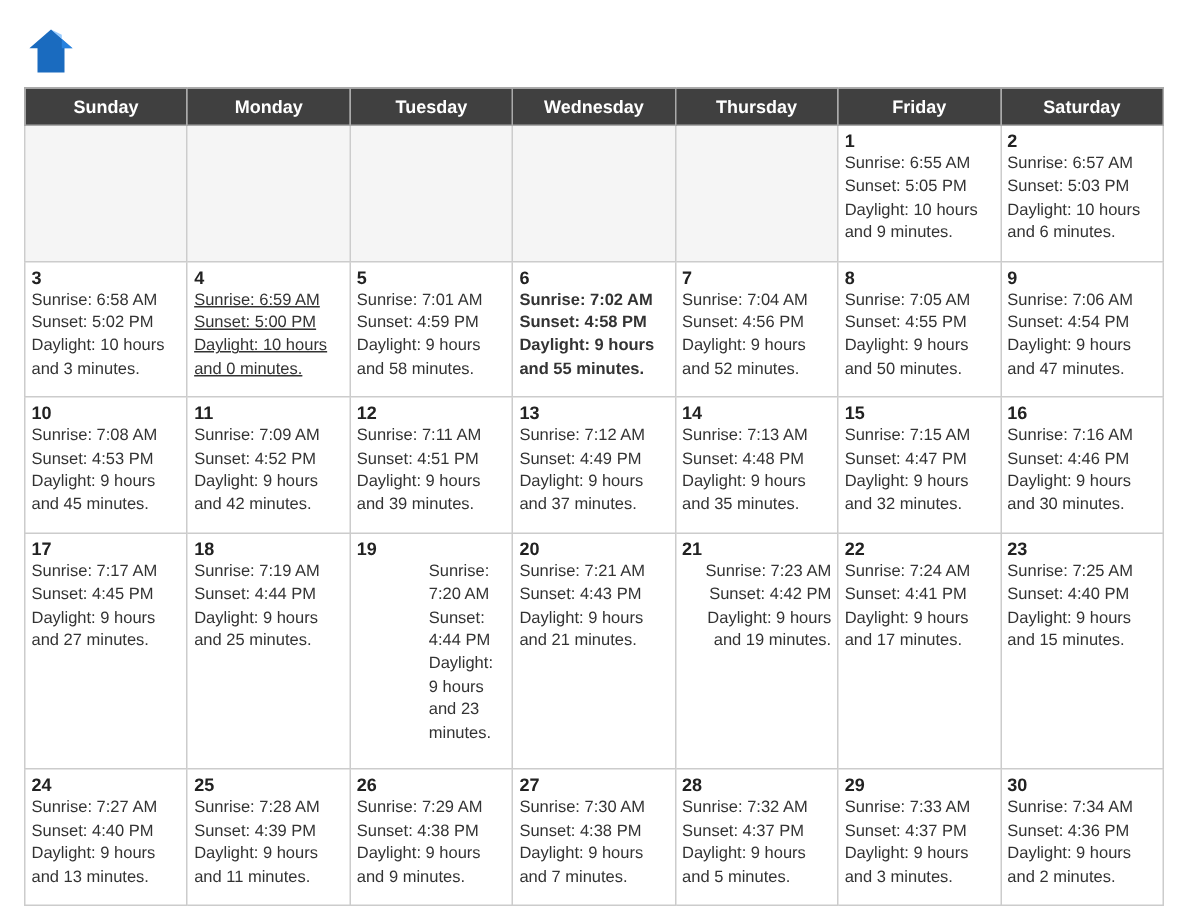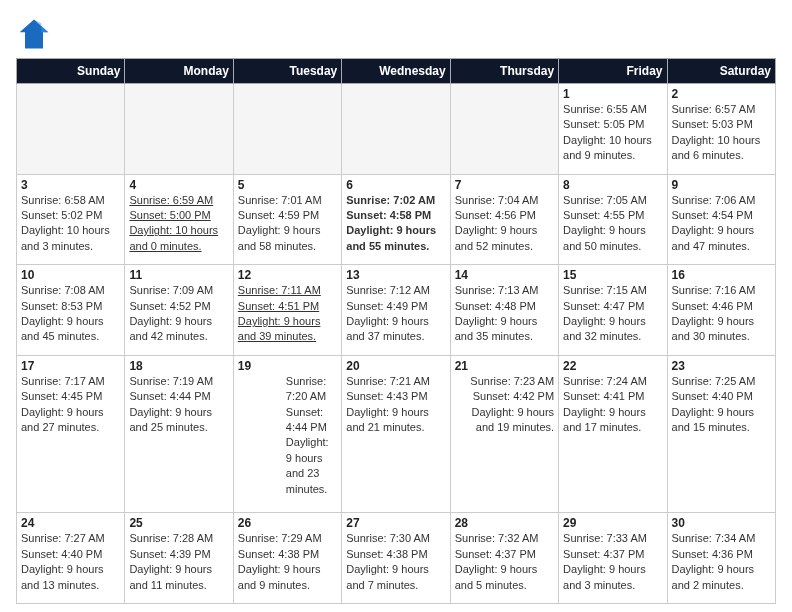--- a/index.html
+++ b/index.html
@@ -55,26 +55,26 @@
       color: #444;
       margin-top: 2px;
     }
     .calendar {
       flex: 1;
       border-collapse: collapse;
       width: 100%;
       table-layout: fixed;
     }
     .calendar th {
-      background: #0f172a;
+      background: #404040;
       color: #fff;
       font-size: 12px;
       font-weight: bold;
       padding: 5px 4px;
-      text-align: right;
+      text-align: center;
       border: 1px solid #aaa;
     }
     .calendar td {
       border: 1px solid #ccc;
       vertical-align: top;
       padding: 3px 4px;
       font-size: 9.5px;
       color: #333;
       width: 14.28%;
       background: #fff;
@@ -192,32 +192,32 @@
             <span class="day-number">9</span>
             <div class="day-info" style="white-space: pre-line;">Sunrise: 7:06 AM
 Sunset: 4:54 PM
 Daylight: 9 hours and 47 minutes.</div>
           </td>
         </tr>
         <tr>
           <td>
             <span class="day-number">10</span>
             <div class="day-info" style="white-space: pre-line;">Sunrise: 7:08 AM
-Sunset: 8:53 PM
+Sunset: 4:53 PM
 Daylight: 9 hours and 45 minutes.</div>
           </td>
           <td>
             <span class="day-number">11</span>
             <div class="day-info" style="white-space: pre-line;">Sunrise: 7:09 AM
 Sunset: 4:52 PM
 Daylight: 9 hours and 42 minutes.</div>
           </td>
           <td>
             <span class="day-number">12</span>
-            <div class="day-info" style="white-space: pre-line; text-decoration: underline;">Sunrise: 7:11 AM
+            <div class="day-info" style="white-space: pre-line;">Sunrise: 7:11 AM
 Sunset: 4:51 PM
 Daylight: 9 hours and 39 minutes.</div>
           </td>
           <td>
             <span class="day-number">13</span>
             <div class="day-info" style="white-space: pre-line;">Sunrise: 7:12 AM
 Sunset: 4:49 PM
 Daylight: 9 hours and 37 minutes.</div>
           </td>
           <td>

